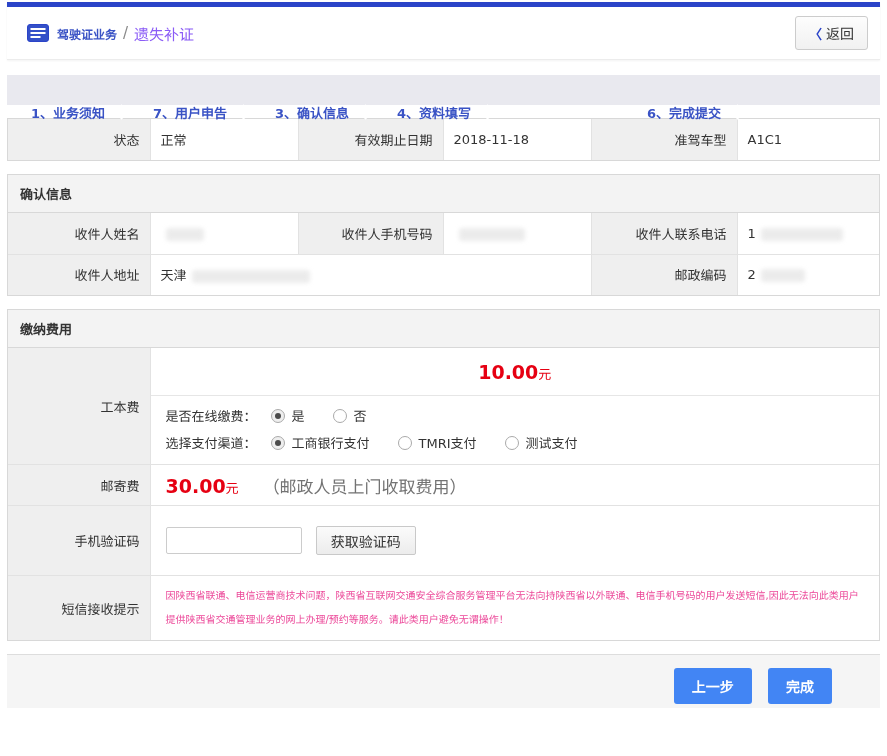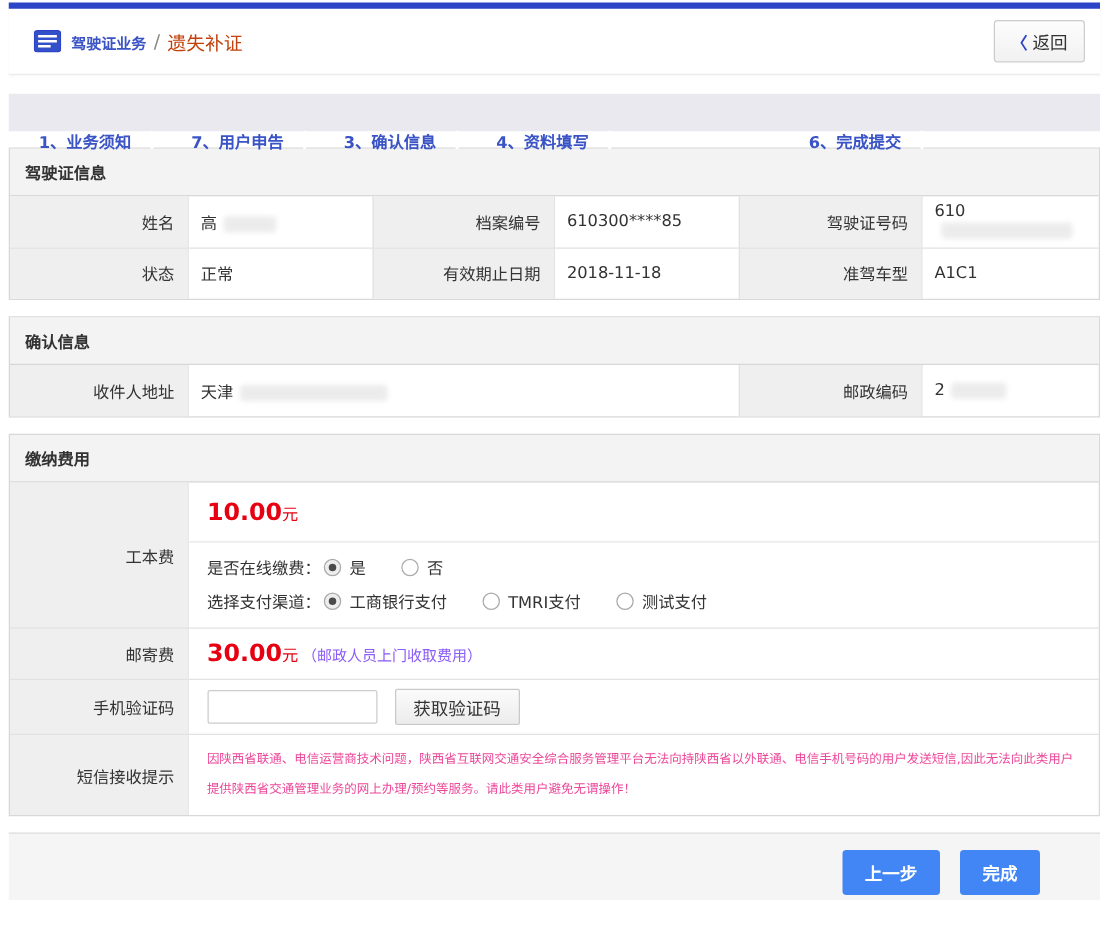--- a/index.html
+++ b/index.html
@@ -17,21 +17,21 @@
     border-bottom: 1px solid #ececec;
     box-shadow: 0 1px 2px rgba(0,0,0,.05);
     background: #fff;
     height: 58px;
     display: flex; align-items: center;
     padding: 0 12px 0 20px;
   }
   .title-icon { width: 22px; height: 18px; margin-right: 8px; flex: 0 0 auto; }
   .page-title { font-size: 12px; font-weight: bold; color: #3a53c5; }
   .title-sep { margin: 0 6px; color: #888; font-size: 15px; }
-  .page-subtitle { font-size: 15px; color: #c2410c; }
+  .page-subtitle { font-size: 15px; color: #8b5cf6; }
   .back-btn {
     margin-left: auto;
     border: 1px solid #ccc; border-radius: 3px;
     background: linear-gradient(#fdfdfd, #f1f1f1);
     padding: 6px 13px; font-size: 14px; color: #333;
     cursor: pointer; display: flex; align-items: center; gap: 4px;
     font-family: inherit;
   }
   .back-chevron { color: #2b44c8; font-weight: bold; font-size: 13px; }
 
@@ -70,39 +70,39 @@
   tr:last-child > td { border-bottom: none; }
 
   .redact {
     display: inline-block; height: 13px; border-radius: 3px;
     background: #d9d9d9; filter: blur(2px); opacity: .5;
     vertical-align: middle; margin-left: 5px;
   }
 
   
   .fee-cell { padding: 0; }
-  .fee-amount-line { padding: 13px 15px 12px 15px; border-bottom: 1px solid #e6e6e6; }
+  .fee-amount-line { padding: 13px 15px 12px 15px; border-bottom: 1px solid #e6e6e6; text-align: center; }
   .fee-amount { color: #e60012; font-weight: bold; font-size: 19px; }
   .fee-unit { color: #e60012; font-size: 13px; font-weight: normal; }
   .fee-options { padding: 10px 15px 12px 15px; }
   .opt-line { display: flex; align-items: center; margin-top: 8px; }
   .opt-line:first-child { margin-top: 0; }
-  .opt-label { margin-right: 2px; color: #333; }
+  .opt-label { margin-right: 14px; color: #333; }
   .radio-item { display: inline-flex; align-items: center; margin-right: 28px; cursor: pointer; }
   .radio {
     width: 14px; height: 14px; border-radius: 50%;
     border: 1px solid #aaa; background: #fff;
     display: inline-block; position: relative; margin-right: 7px; flex: 0 0 auto;
   }
   .radio.checked { background: #eee; }
   .radio.checked::after {
     content: ""; position: absolute; left: 3px; top: 3px;
     width: 6px; height: 6px; border-radius: 50%; background: #4b4b4b;
   }
-  .postage-note { color: #8b5cf6; font-size: 12px; margin-left: 3px; }
+  .postage-note { color: #737373; font-size: 17px; margin-left: 24px; }
 
   .code-input {
     width: 136px; height: 27px; border: 1px solid #ccc; border-radius: 2px;
     padding: 0 6px; font-size: 13px; font-family: inherit; vertical-align: middle;
   }
   .code-btn {
     margin-left: 10px; height: 29px; padding: 0 14px;
     border: 1px solid #c9c9c9; border-radius: 2px;
     background: linear-gradient(#fbfbfb, #ececec);
     font-size: 14px; color: #333; cursor: pointer; vertical-align: middle;
@@ -143,39 +143,30 @@
 <div class="steps">
   <div class="step">1、业务须知</div>
   <div class="step">7、用户申告</div>
   <div class="step">3、确认信息</div>
   <div class="step">4、资料填写</div>
   <div class="step active">5、确认提交</div>
   <div class="step">6、完成提交</div>
 </div>
 
 <div class="section">
-  <div class="section-title">驾驶证信息</div>
   <table>
     <colgroup>
         <col style="width:142px">
         <col style="width:148px">
         <col style="width:145px">
         <col style="width:148px">
         <col style="width:146px">
         <col>
       </colgroup>
     <tbody>
-        <tr>
-      <td class="lbl">姓名</td>
-      <td><span>高</span><span class="redact" style="width:42px"></span></td>
-      <td class="lbl">档案编号</td>
-      <td>610300****85</td>
-      <td class="lbl">驾驶证号码</td>
-      <td><span>610</span><span class="redact" style="width:105px"></span></td>
-    </tr>
     <tr>
       <td class="lbl">状态</td>
       <td>正常</td>
       <td class="lbl">有效期止日期</td>
       <td>2018-11-18</td>
       <td class="lbl">准驾车型</td>
       <td>A1C1</td>
     </tr>
   </tbody>
     </table>
@@ -186,20 +177,28 @@
   <table>
     <colgroup>
         <col style="width:142px">
         <col style="width:148px">
         <col style="width:145px">
         <col style="width:148px">
         <col style="width:146px">
         <col>
       </colgroup>
     <tbody>
+        <tr>
+      <td class="lbl">收件人姓名</td>
+      <td><span></span><span class="redact" style="width:38px"></span></td>
+      <td class="lbl">收件人手机号码</td>
+      <td><span></span><span class="redact" style="width:66px"></span></td>
+      <td class="lbl">收件人联系电话</td>
+      <td><span>1</span><span class="redact" style="width:82px"></span></td>
+    </tr>
     <tr>
       <td class="lbl">收件人地址</td>
       <td colspan="3"><span>天津</span><span class="redact" style="width:118px"></span></td>
       <td class="lbl">邮政编码</td>
       <td><span>2</span><span class="redact" style="width:44px"></span></td>
     </tr>
   </tbody>
     </table>
 </div>
 
@@ -248,21 +247,21 @@
       </td>
     </tr>
     <tr>
       <td class="lbl">邮寄费</td>
       <td style="padding:4px 15px;">
         <span class="fee-amount">30.00</span><span class="fee-unit">元</span><span class="postage-note">（邮政人员上门收取费用）</span>
       </td>
     </tr>
     <tr>
       <td class="lbl">手机验证码</td>
-      <td style="padding:7px 15px; height:44px;">
+      <td style="padding:20px 15px; height:44px;">
         <input class="code-input" type="text" value="" style="">
         <button class="code-btn">获取验证码</button>
       </td>
     </tr>
     <tr>
       <td class="lbl">短信接收提示</td>
       <td style="padding:0;">
         <div class="sms-notice">因陕西省联通、电信运营商技术问题，陕西省互联网交通安全综合服务管理平台无法向持陕西省以外联通、电信手机号码的用户发送短信,因此无法向此类用户提供陕西省交通管理业务的网上办理/预约等服务。请此类用户避免无谓操作！</div>
       </td>
     </tr>

